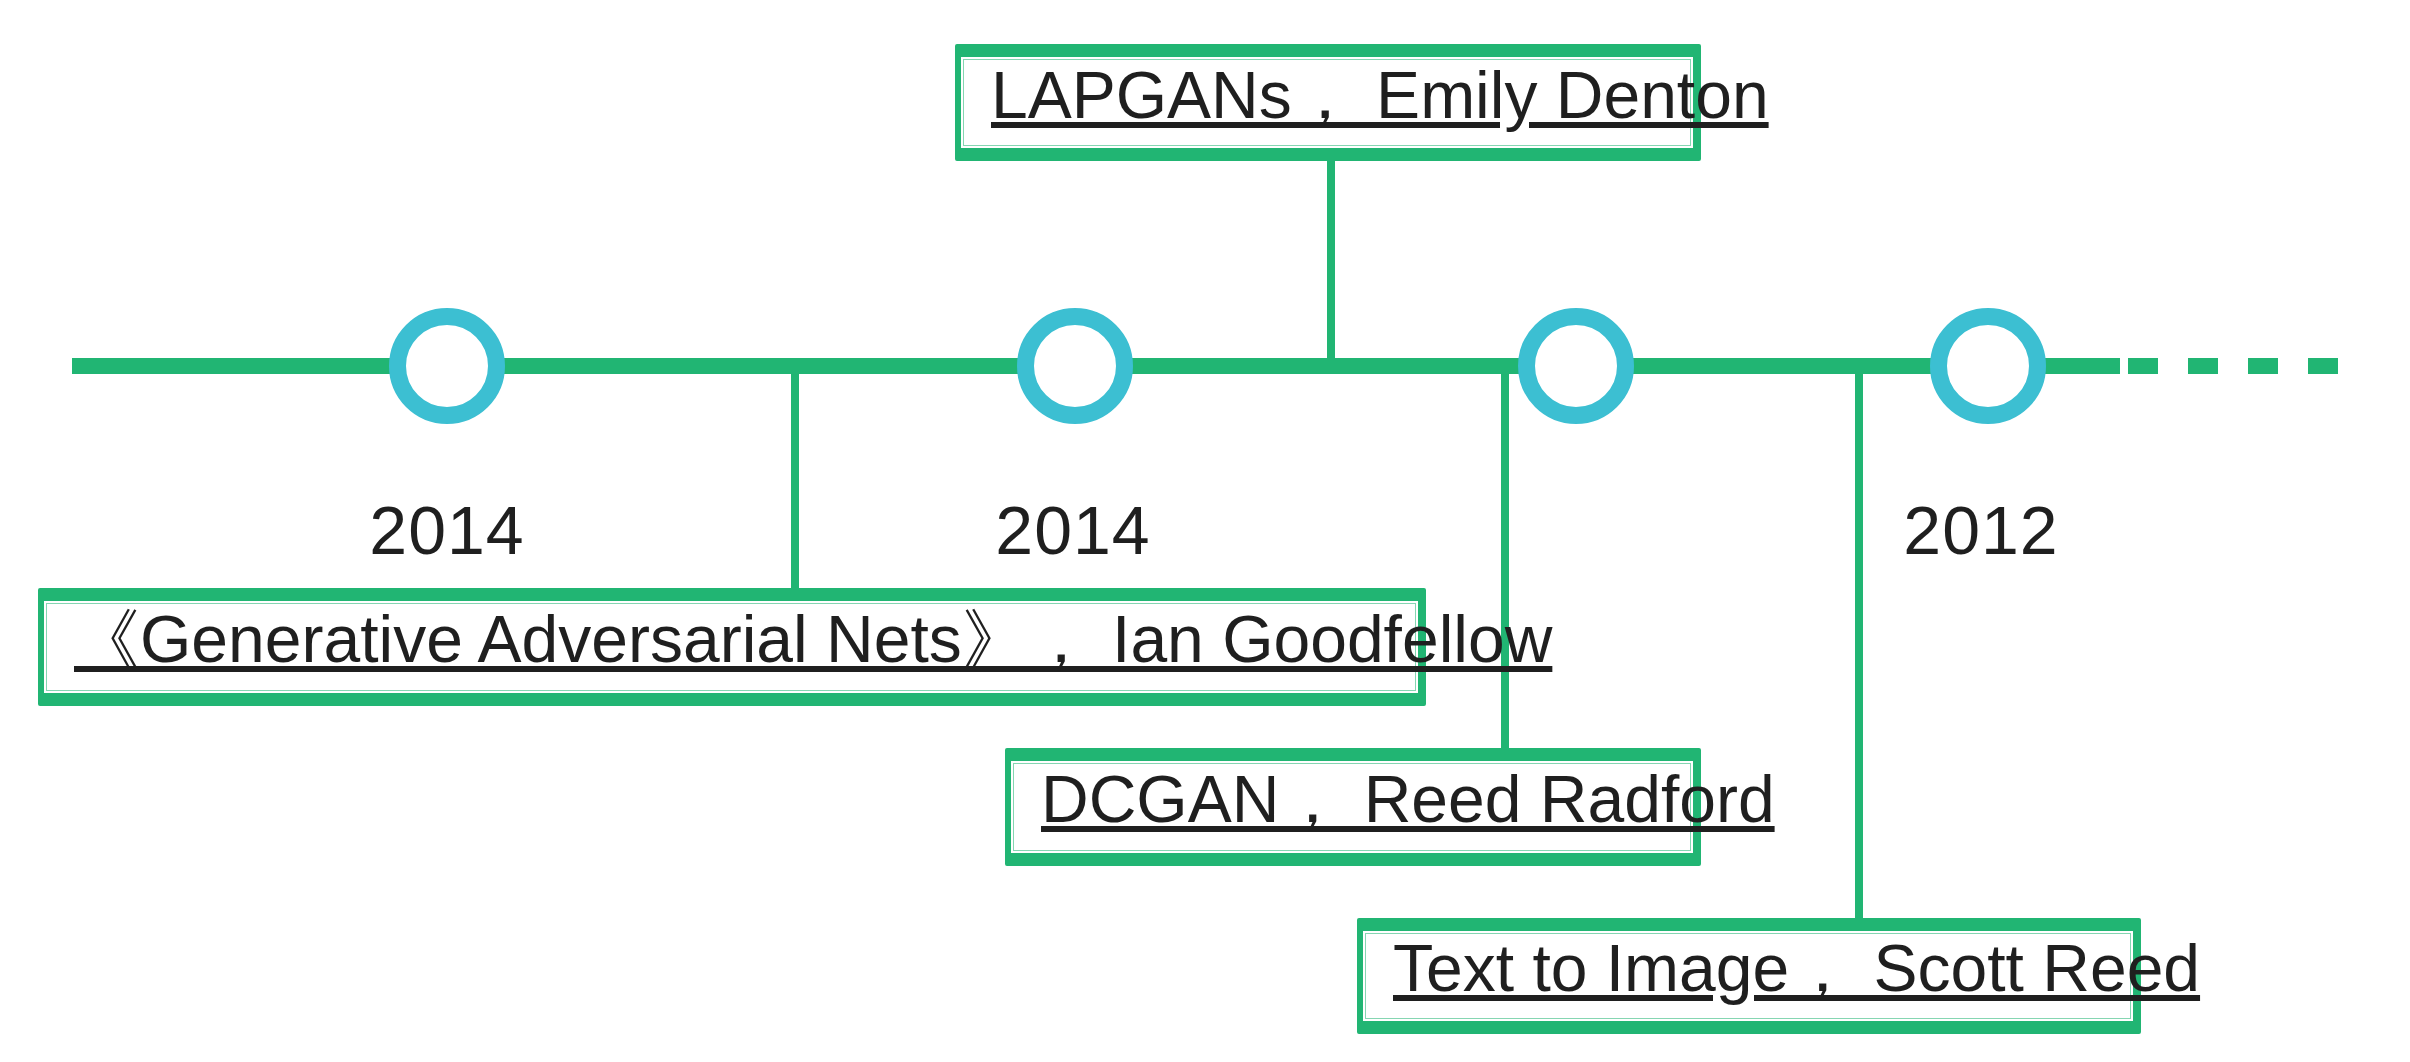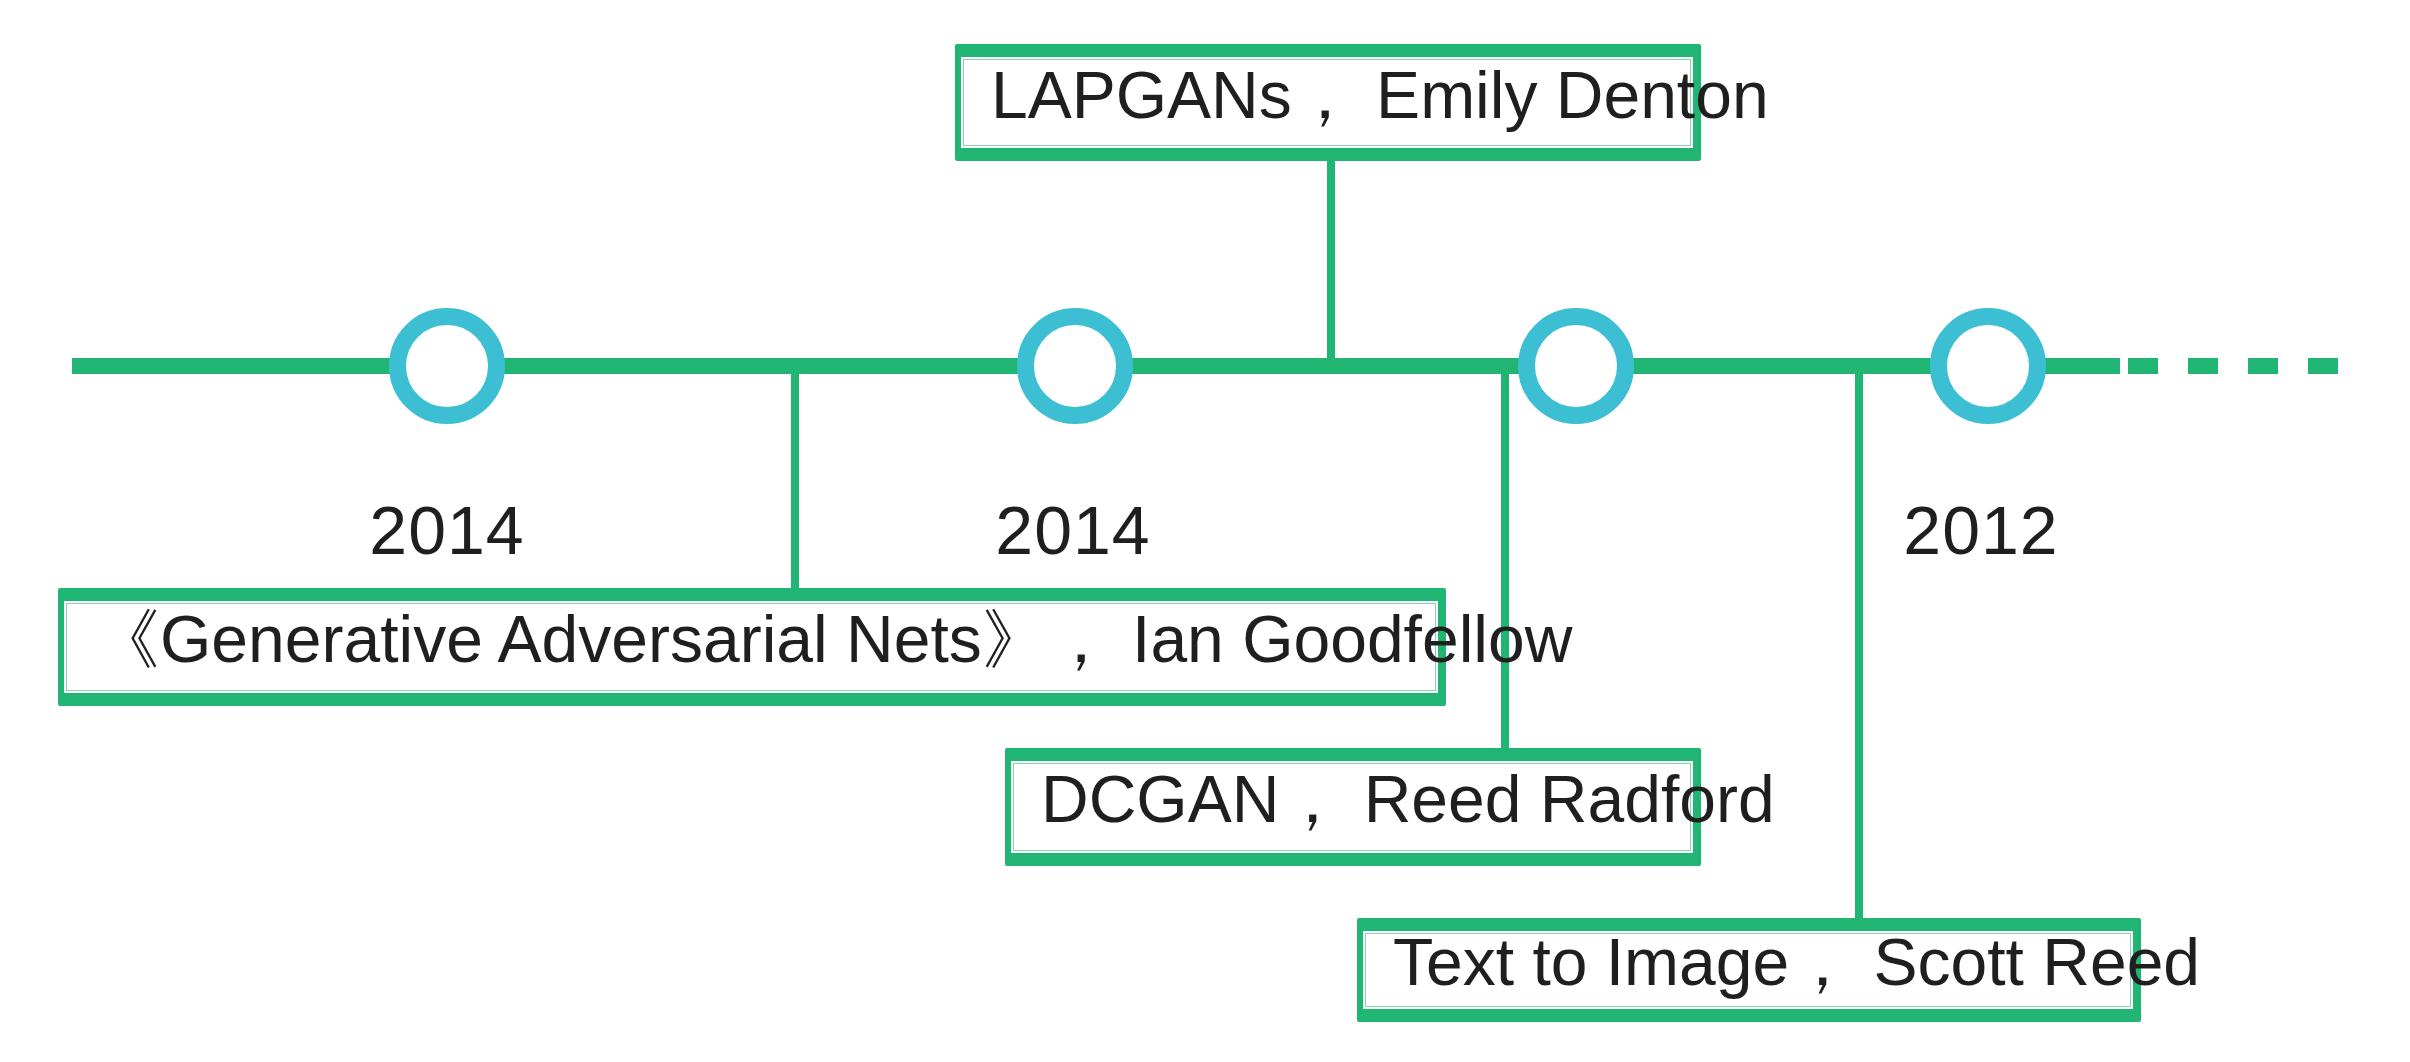--- a/index.html
+++ b/index.html
@@ -71,20 +71,21 @@
     border-width:13px 8px 13px 6px;
     border-radius:2px;
     box-shadow:inset 0 0 0 2px #ffffff, inset 0 0 0 3px rgba(33,181,115,.55);
     padding:0 28px 16px 30px;
     font-size:66px;
     font-weight:300;
     line-height:1;
     white-space:nowrap;
     color:var(--ink);
     z-index:4;
+    text-decoration:underline;
   }
 </style>
 </head>
 <body>
 
 <div class="canvas">
 
   <div class="axis" style="left:72px;top:358px;width:2048px;"></div>
   <div class="dash" style="left:2128px;top:358px;"></div>
   <div class="dash" style="left:2188px;top:358px;"></div>
@@ -102,25 +103,25 @@
   <div class="node" style="left:1930px;top:308px;"></div>
 
   <div class="year" style="left:327px;">2014</div>
   <div class="year" style="left:953px;">2014</div>
   <div class="year" style="left:1861px;">2012</div>
 
   <div class="event" style="left:955px;top:44px;width:746px;height:117px;">
     <span>LAPGANs， Emily Denton</span>
   </div>
 
-  <div class="event" style="left:38px;top:588px;width:1388px;height:118px;margin-left:20px;">
+  <div class="event" style="left:38px;top:588px;width:1388px;height:118px;">
     <span>《Generative Adversarial Nets》， Ian Goodfellow</span>
   </div>
 
   <div class="event" style="left:1005px;top:748px;width:696px;height:118px;">
     <span>DCGAN， Reed Radford</span>
   </div>
 
-  <div class="event" style="left:1357px;top:918px;width:784px;height:104px;">
+  <div class="event" style="left:1357px;top:918px;width:784px;height:116px;">
     <span>Text to Image， Scott Reed</span>
   </div>
 
 </div>
 
 </body></html>

